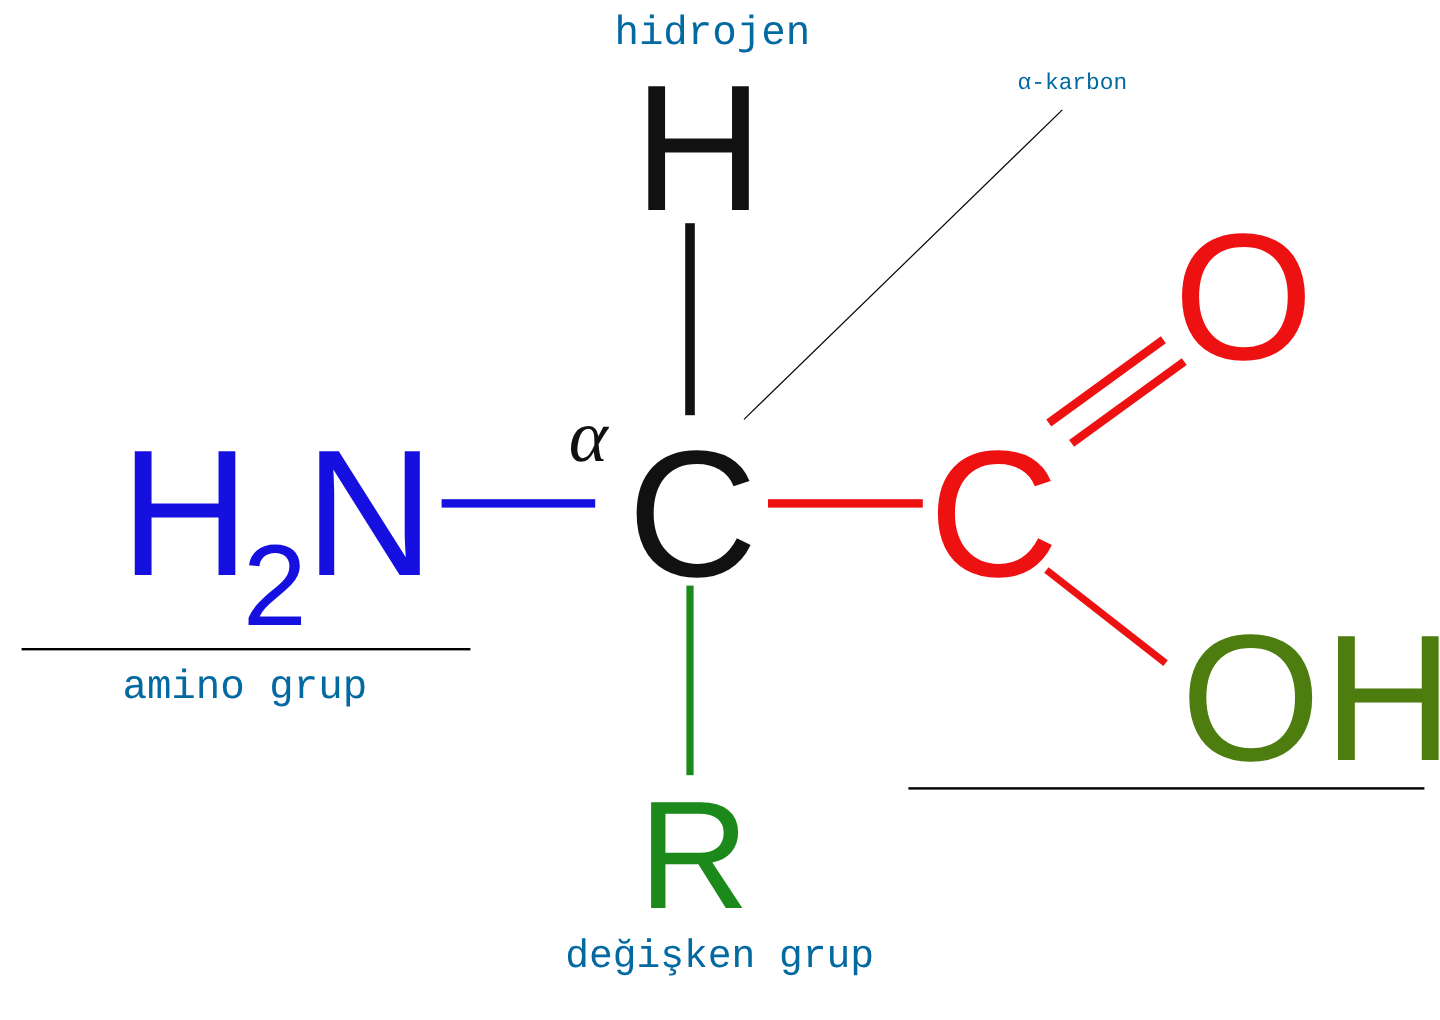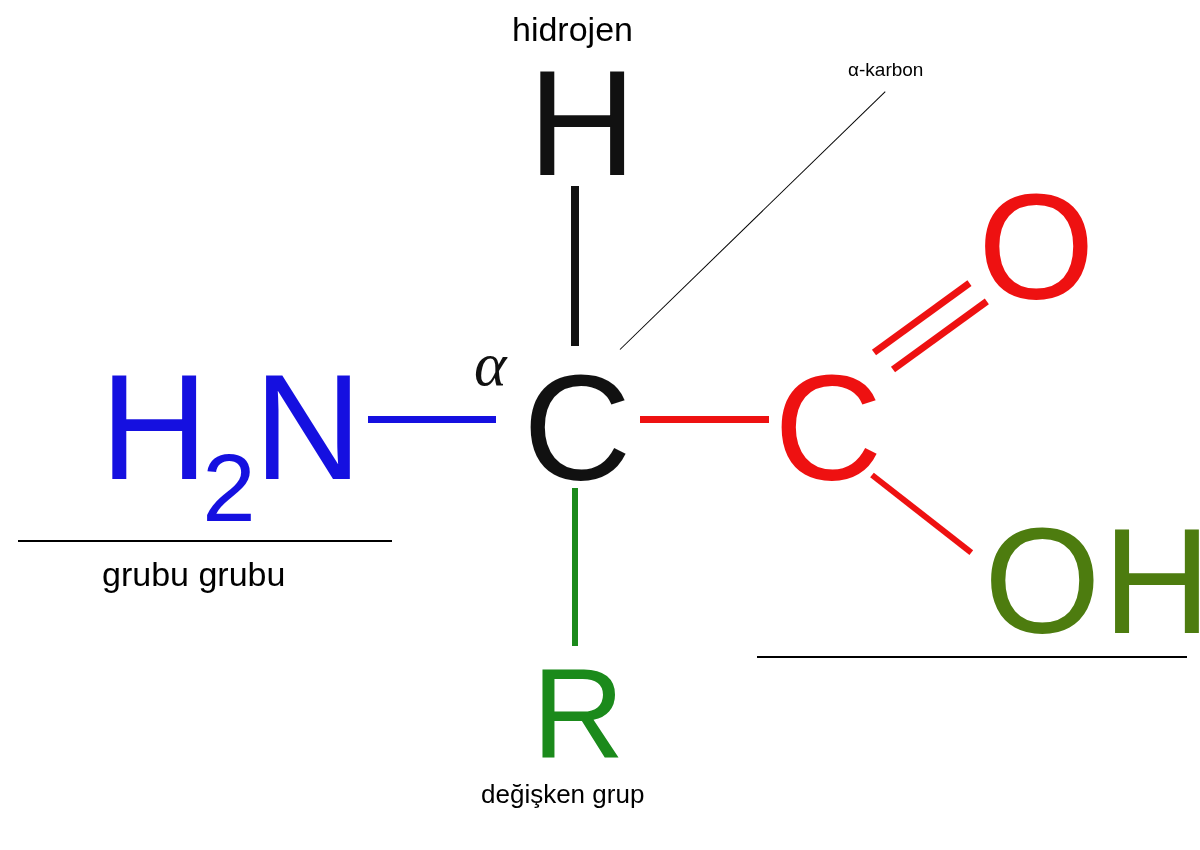--- a/index.html
+++ b/index.html
@@ -18,22 +18,22 @@
   .atom {
     position: absolute;
     font-family: "Liberation Sans", sans-serif;
     font-weight: 400;
     line-height: 1;
     white-space: nowrap;
     user-select: none;
   }
   .label {
     position: absolute;
-    font-family: Liberation Sans, sans-serif;
-    color: #000000;
+    font-family: Liberation Mono, monospace;
+    color: #0369a1;
     white-space: nowrap;
     line-height: 1;
   }
   .bond {
     position: absolute;
   }
   .rule {
     position: absolute;
     background: #000000;
     height: 2px;
@@ -190,23 +190,23 @@
     left: 757px;
     top: 656px;
     width: 430px;
   }
   #caption-karboksil {
     left: 836px;
     top: 688px;
     font-size: 34px;
   }
   #caption-degisken {
-    left: 481px;
+    left: 471px;
     top: 781px;
-    font-size: 26px;
+    font-size: 33px;
   }
   #caption-hidrojen {
     left: 512px;
     top: 12px;
     font-size: 34px;
   }
   #caption-alpha-karbon {
     left: 848px;
     top: 60px;
     font-size: 19px;
@@ -244,19 +244,19 @@
 
   <div class="bond" id="bond-h-to-c"></div>
   <div class="bond" id="bond-n-to-c"></div>
   <div class="bond" id="bond-c-to-ccooh"></div>
   <div class="bond" id="bond-c-to-r"></div>
   <div class="dbl-line" id="bond-double-upper"></div>
   <div class="dbl-line" id="bond-double-lower"></div>
   <div id="bond-c-to-oh"></div>
 
   <div class="rule" id="rule-amino"></div>
-  <div class="label" id="caption-amino">grubu grubu</div>
+  <div class="label" id="caption-amino">amino grup</div>
 
   <div class="rule" id="rule-karboksil"></div>
 
   <div class="label" id="caption-degisken">değişken grup</div>
 
 </div>
 
 </body></html>

